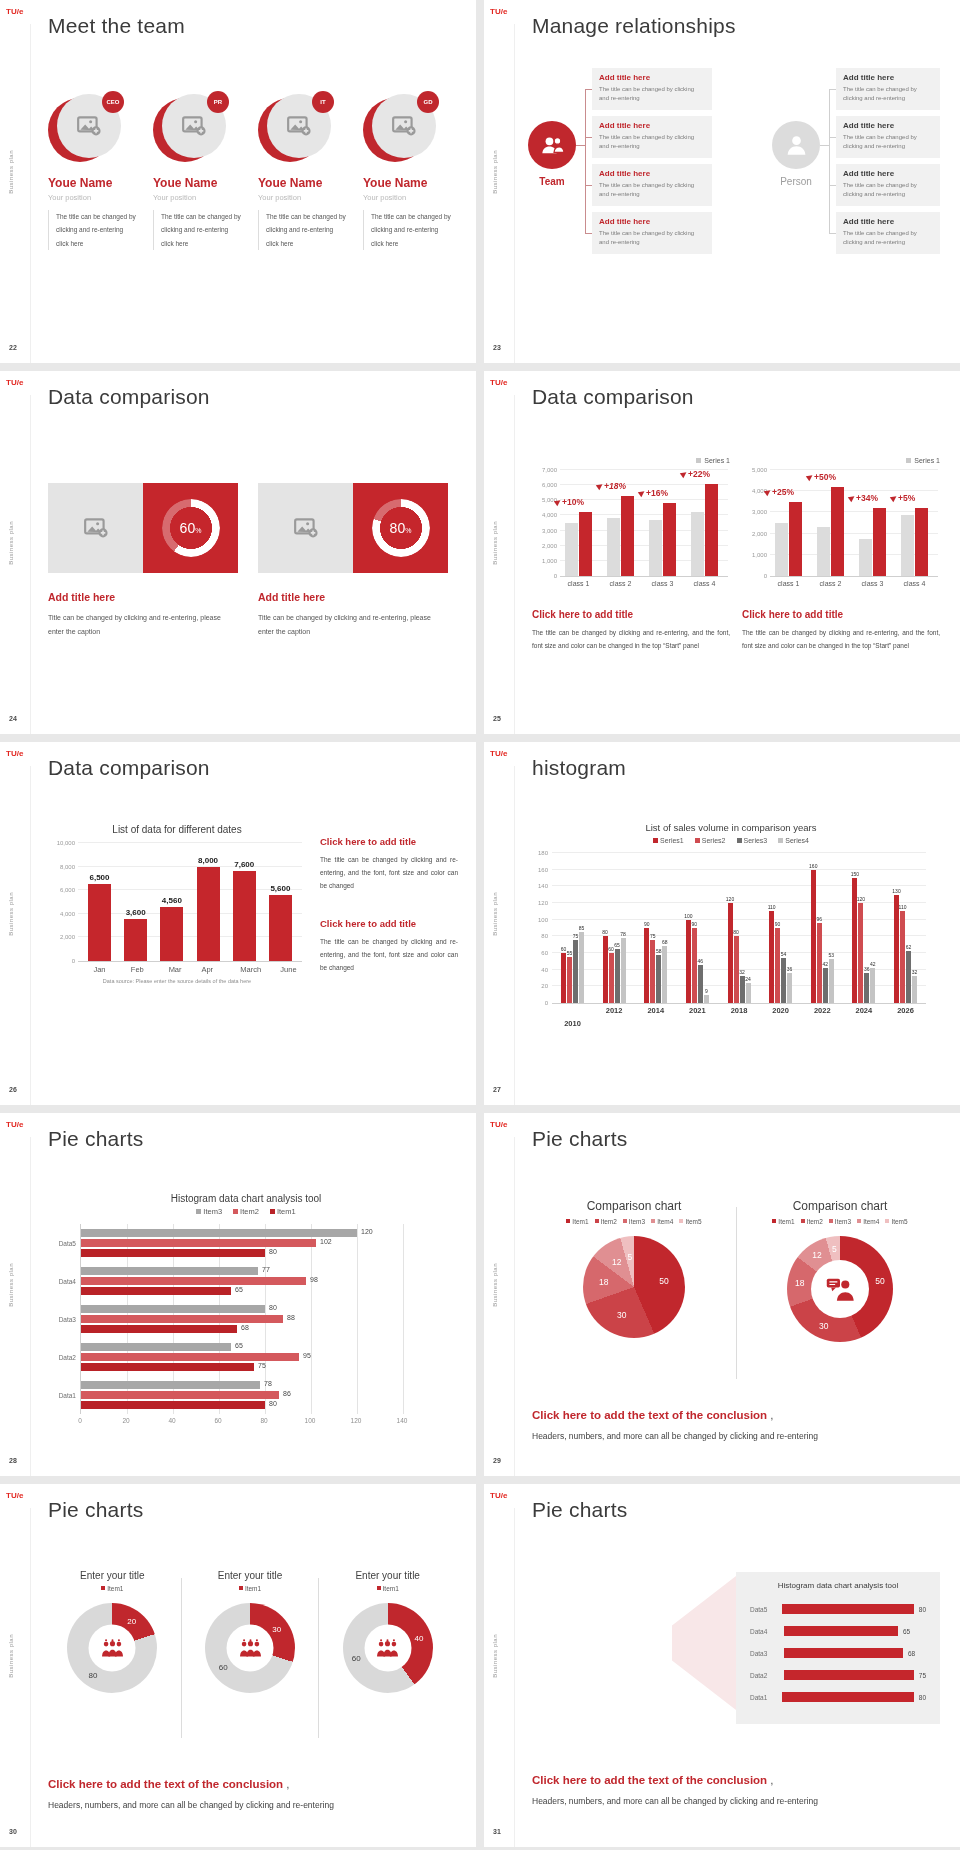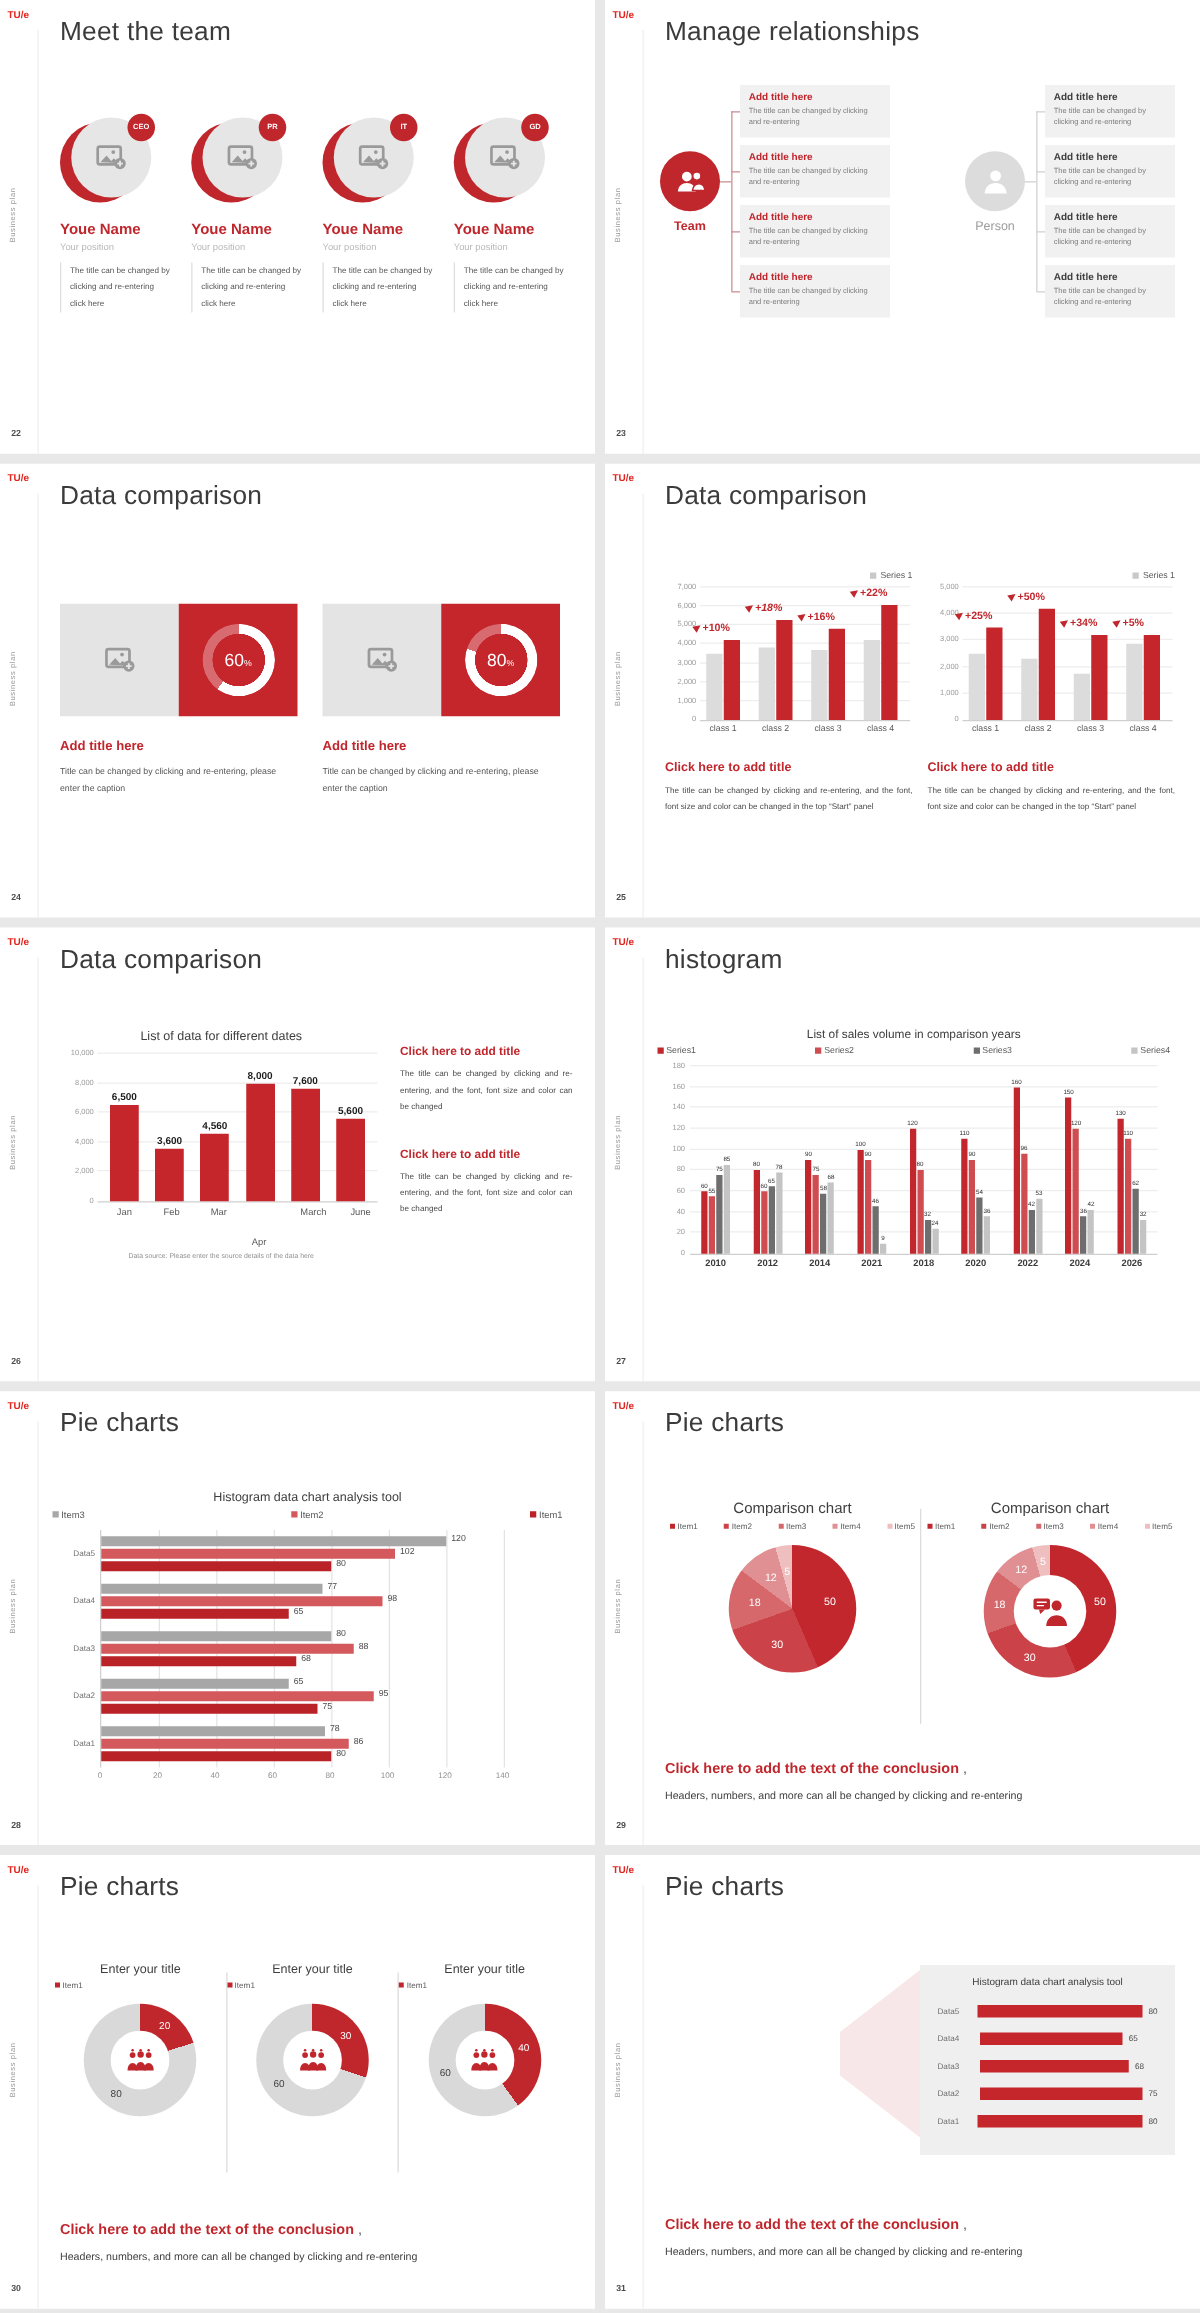--- a/index.html
+++ b/index.html
@@ -48,21 +48,21 @@
         -webkit-mask:radial-gradient(closest-side,transparent 72%,#000 73%);mask:radial-gradient(closest-side,transparent 72%,#000 73%);}
   .pct{position:absolute;left:50%;top:50%;transform:translate(-50%,-50%);color:#fff;font-size:14px;white-space:nowrap;}
   .pct .psm{font-size:7px;}
   .ctitle{margin-top:18px;font-size:10.5px;font-weight:700;color:#c0272d;}
   .cbody{margin-top:8px;font-size:7px;color:#555;line-height:1.95;width:182px;}
 
   
   .chartblock{position:absolute;}
   .cb-title{font-size:10px;color:#3d3d3d;text-align:center;}
   .legendrow{display:flex;justify-content:flex-end;align-items:center;gap:3px;height:10px;font-size:7px;color:#595959;}
-  .legendrow.center{justify-content:space-between;gap:11px;}
+  .legendrow.center{justify-content:center;gap:11px;}
   .lsq{display:inline-block;width:5px;height:5px;}
   .plot{position:relative;border-bottom:1px solid #cfcfcf;}
   .gline{position:absolute;left:0;right:0;height:1px;background:#ededed;}
   .vgline{position:absolute;top:0;bottom:0;width:1px;background:#e3e3e3;}
   .ytick{position:absolute;left:-29px;width:26px;text-align:right;font-size:6px;color:#9a9a9a;}
   .barsrow{position:absolute;left:0;right:0;bottom:0;top:0;display:flex;align-items:flex-end;}
   .grp{position:relative;display:flex;align-items:flex-end;gap:1px;}
   .ann{position:absolute;display:flex;align-items:center;font-size:8.5px;font-weight:700;color:#c0272d;white-space:nowrap;}
   .arr{width:0;height:0;border-style:solid;border-width:3px 0 3px 6px;border-color:transparent transparent transparent #c0272d;transform:rotate(-36deg);margin-right:1px;}
   .xrow{display:flex;font-size:7px;color:#595959;}
@@ -493,21 +493,21 @@
               </div>
               <div style="position: relative; width: 23px; height: 66px; background: rgb(197, 38, 44);">
                 <span class="blab">5,600</span>
               </div>
             </div>
           </div>
           <div class="xrow" style="margin-left: 34px; justify-content: space-between; padding: 0px 10px; margin-top: 3px; font-size: 7.5px;">
             <span style="width: 23px; text-align: center;">Jan</span>
             <span style="width: 23px; text-align: center;">Feb</span>
             <span style="width: 23px; text-align: center;">Mar</span>
-            <span style="width: 23px; text-align: left; margin-top: 24px;">Apr</span>
+            <span style="width: 23px; text-align: left;">Apr</span>
             <span style="width: 23px; text-align: center;">March</span>
             <span style="width: 23px; text-align: center;">June</span>
           </div>
         </div>
       <div class="cb-note">Data source: Please enter the source details of the data here</div>
     </div>
     <div class="abs" style="left:320px;top:94px;width:138px;">
       <div class="captionT" style="font-size:9.5px;">Click here to add title</div>
       <div class="captionB">The title can be changed by clicking and re-entering, and the font, font size and color can be changed</div>
     </div>
@@ -571,21 +571,21 @@
                 </div>
                 <div style="position: relative; width: 5px; height: 46px; background: rgb(207, 76, 80);">
                   <span style="position: absolute; bottom: 100%; left: 50%; transform: translateX(-50%); font-size: 5px; color: rgb(46, 46, 46); margin-bottom: 1px;">55</span>
                 </div>
                 <div style="position: relative; width: 5px; height: 63px; background: rgb(110, 110, 110);">
                   <span style="position: absolute; bottom: 100%; left: 50%; transform: translateX(-50%); font-size: 5px; color: rgb(46, 46, 46); margin-bottom: 1px;">75</span>
                 </div>
                 <div style="position: relative; width: 5px; height: 71px; background: rgb(196, 196, 196);">
                   <span style="position: absolute; bottom: 100%; left: 50%; transform: translateX(-50%); font-size: 5px; color: rgb(46, 46, 46); margin-bottom: 1px;">85</span>
                 </div>
-                <span style="position: absolute; top: 100%; left: 50%; transform: translateX(-50%); margin-top: 3px; font-size: 7.5px; font-weight: 700; color: rgb(60, 60, 60);">2010</span>
+                <span style="position: absolute; top: 100%; left: 50%; transform: translateX(-50%); margin-top: 16px; font-size: 7.5px; font-weight: 700; color: rgb(60, 60, 60);">2010</span>
               </div>
               <div class="grp" style="width: 23px; height: 100%; align-items: flex-end;">
                 <div style="position: relative; width: 5px; height: 67px; background: rgb(193, 39, 45);">
                   <span style="position: absolute; bottom: 100%; left: 50%; transform: translateX(-50%); font-size: 5px; color: rgb(46, 46, 46); margin-bottom: 1px;">80</span>
                 </div>
                 <div style="position: relative; width: 5px; height: 50px; background: rgb(207, 76, 80);">
                   <span style="position: absolute; bottom: 100%; left: 50%; transform: translateX(-50%); font-size: 5px; color: rgb(46, 46, 46); margin-bottom: 1px;">60</span>
                 </div>
                 <div style="position: relative; width: 5px; height: 54px; background: rgb(110, 110, 110);">
                   <span style="position: absolute; bottom: 100%; left: 50%; transform: translateX(-50%); font-size: 5px; color: rgb(46, 46, 46); margin-bottom: 1px;">65</span>

